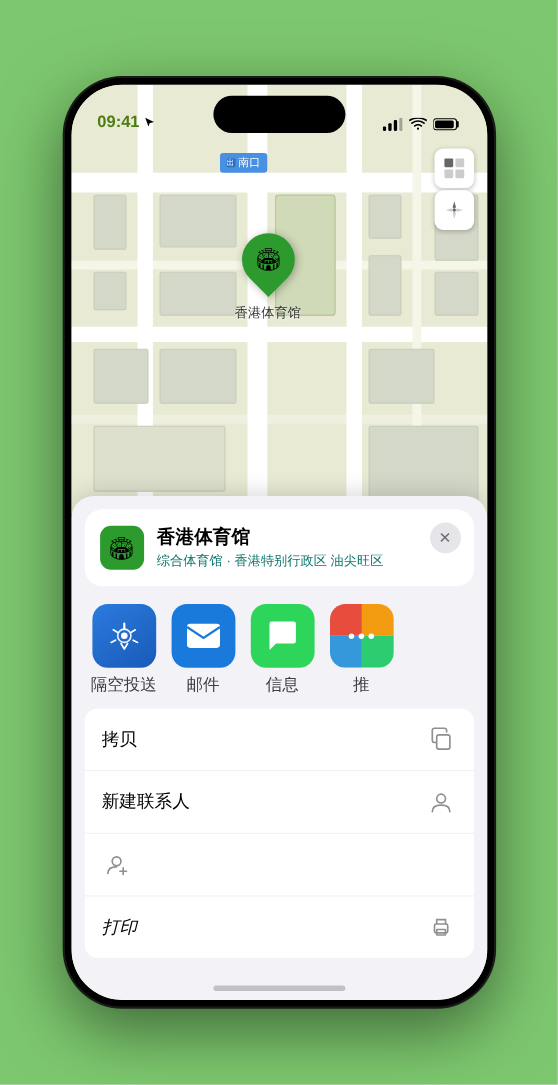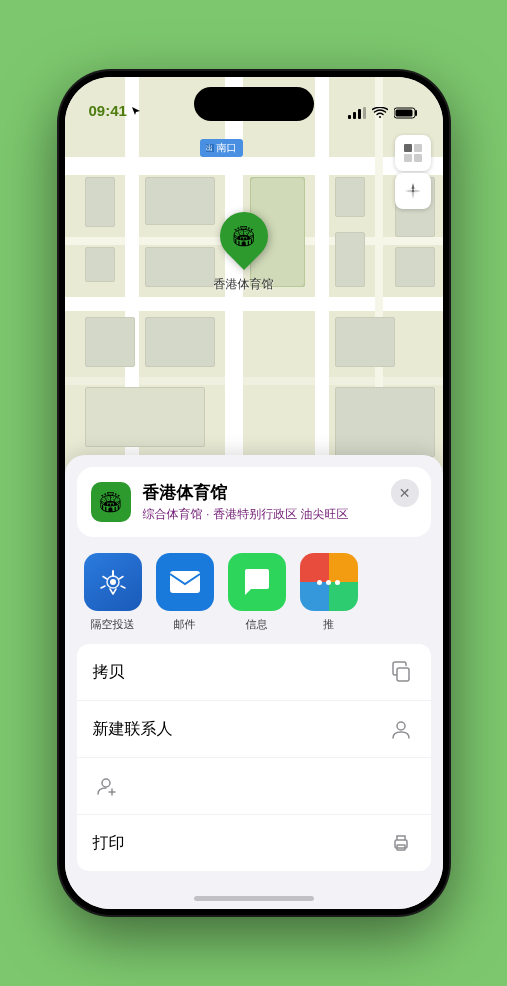--- a/index.html
+++ b/index.html
@@ -223,21 +223,21 @@
     }
 
     .location-name {
       font-size: 17px;
       font-weight: 600;
       color: #000;
     }
 
     .location-subtitle {
       font-size: 12px;
-      color: #701a75;
+      color: #0f766e;
       margin-top: 2px;
     }
 
     .close-btn {
       width: 28px;
       height: 28px;
       background: #e5e5ea;
       border-radius: 50%;
       display: flex;
       align-items: center;
@@ -279,21 +279,21 @@
     .share-icon-wrap.airdrop { background: linear-gradient(145deg, #2a7bde, #1a5ab8); }
     .share-icon-wrap.messages { background: #2dd55b; }
     .share-icon-wrap.mail { background: #1a7adb; }
     .share-icon-wrap.notes {
       background: linear-gradient(145deg, #ffd60a, #ffcc00);
       border: 2.5px solid #ff3b30;
       box-sizing: border-box;
     }
 
     .share-label {
-      font-size: 11px;
+      font-size: 15px;
       color: #3c3c43;
       text-align: center;
     }
 
     
     .menu-section {
       background: #fff;
       border-radius: 12px;
       margin: 0 12px 8px;
       overflow: hidden;
@@ -302,20 +302,21 @@
     .menu-item {
       display: flex;
       align-items: center;
       justify-content: space-between;
       padding: 14px 16px;
       border-bottom: 1px solid #f0f0f5;
     }
 
     .menu-item:last-child {
       border-bottom: none;
+      font-style: italic;
     }
 
     .menu-item-text {
       font-size: 16px;
       color: #000;
     }
 
     .menu-item-icon {
       width: 28px;
       height: 28px;

